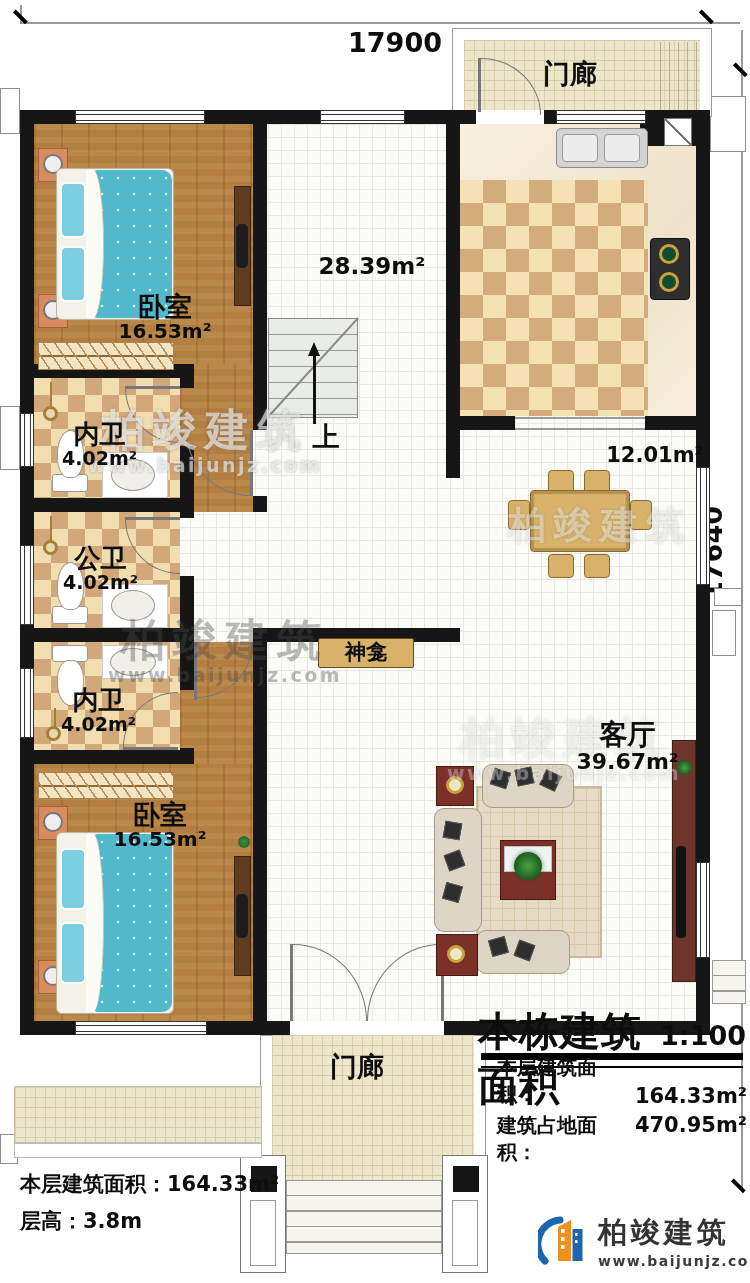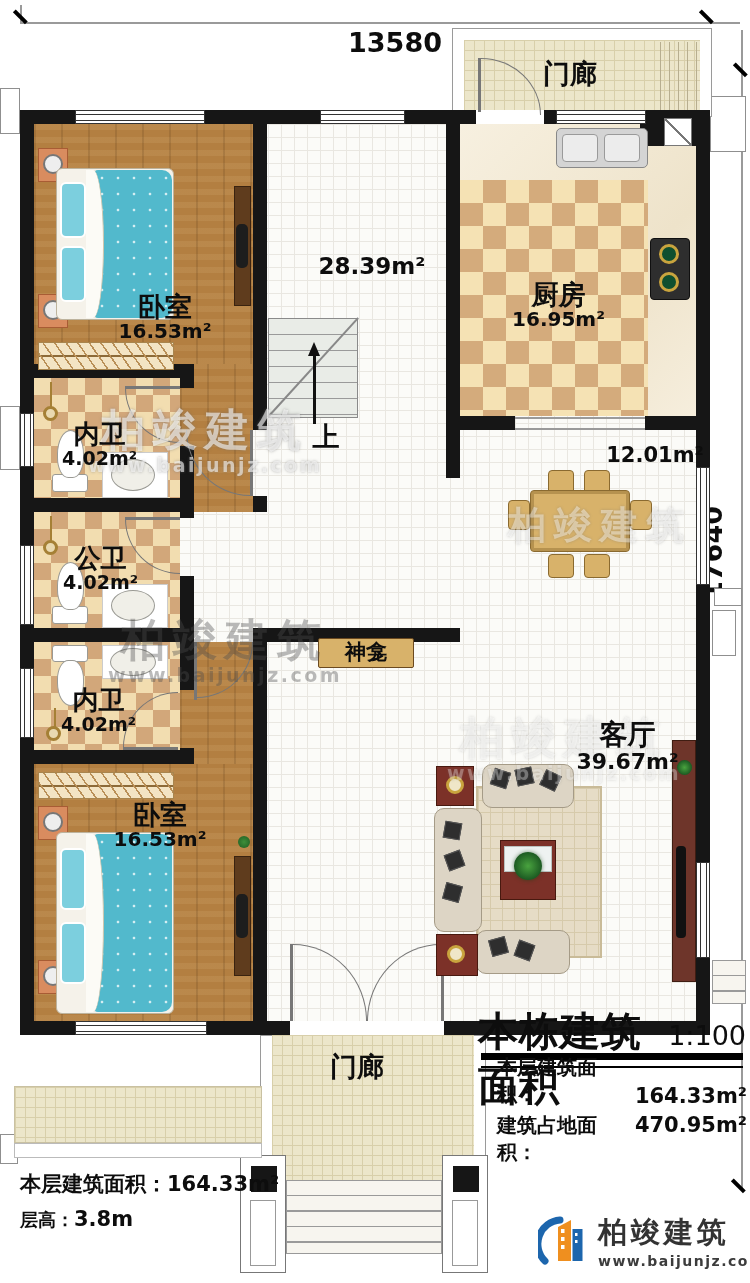--- a/index.html
+++ b/index.html
@@ -43,21 +43,21 @@
 </style>
 </head>
 <body>
 
 <div id="canvas">
 
   <div class="abs dimline" style="left:20px;top:22px;width:720px;height:1.5px;"></div>
   <div class="abs dimline" style="left:20px;top:5px;width:1.5px;height:18px;"></div>
   <div class="abs tick" style="left:12px;top:15px;"></div>
   <div class="abs tick" style="left:698px;top:15px;"></div>
-  <div class="abs lbl" style="left:325px;top:28px;width:140px;height:32px;font-size:27px;">13580</div>
+  <div class="abs lbl" style="left:325px;top:28px;width:140px;height:32px;font-size:27px;">17900</div>
   <div class="abs dimline" style="left:741px;top:30px;width:1.5px;height:1160px;"></div>
   <div class="abs tick" style="left:732px;top:68px;"></div>
   <div class="abs tick" style="left:730px;top:1184px;"></div>
   <div class="abs lbl" style="left:633px;top:533px;width:170px;height:40px;font-size:27px;transform:rotate(-90deg);">17640</div>
 
   <div class="abs platform" style="left:0px;top:88px;width:20px;height:46px;"></div>
   <div class="abs platform" style="left:0px;top:406px;width:20px;height:64px;"></div>
   <div class="abs platform" style="left:0px;top:1134px;width:18px;height:30px;"></div>
   <div class="abs platform" style="left:710px;top:96px;width:36px;height:56px;"></div>
   <div class="abs platform" style="left:714px;top:588px;width:28px;height:18px;"></div>
@@ -275,54 +275,50 @@
     <div style="font-size:19px;">4.02m²</div>
   </div>
   <div class="abs lbl" style="left:51px;top:686px;width:95px;height:56px;">
     <div style="font-size:26px;">内卫</div>
     <div style="font-size:19px;">4.02m²</div>
   </div>
   <div class="abs lbl" style="left:90px;top:800px;width:140px;height:56px;">
     <div style="font-size:27px;">卧室</div>
     <div style="font-size:20px;">16.53m²</div>
   </div>
-  <div class="abs lbl" style="left:486px;top:280px;width:145px;height:58px;">
-    <div style="font-size:27px;">厨房</div>
-    <div style="font-size:20px;">16.95m²</div>
-  </div>
   <div class="abs lbl" style="left:580px;top:444px;width:150px;height:54px;">
     <div style="font-size:21px;">12.01m²</div>
   </div>
   <div class="abs lbl" style="left:550px;top:720px;width:155px;height:58px;">
     <div style="font-size:28px;">客厅</div>
     <div style="font-size:22px;">39.67m²</div>
   </div>
   <div class="abs lbl" style="left:297px;top:254px;width:150px;height:30px;font-size:23px;">28.39m²</div>
 
   <div class="abs" style="left:478px;top:1004px;width:268px;height:46px;display:flex;align-items:baseline;justify-content:flex-start;">
     <span style="font-size:40px;font-weight:700;letter-spacing:1px;">本栋建筑面积</span>
-    <span style="font-size:27px;font-weight:400;margin-left:16px;">1:100</span>
+    <span style="font-size:27px;font-weight:700;margin-left:16px;">1:100</span>
   </div>
   <div class="abs" style="left:481px;top:1053px;width:262px;height:7px;background:#000;"></div>
   <div class="abs" style="left:481px;top:1066px;width:262px;height:2px;background:#000;"></div>
   <div class="abs" style="left:497px;top:1082px;width:250px;height:26px;display:flex;align-items:flex-end;font-weight:700;">
     <span style="font-size:20px;">本层建筑面积：</span>
     <span style="font-size:21px;">164.33m²</span>
   </div>
   <div class="abs" style="left:497px;top:1112px;width:250px;height:26px;display:flex;align-items:baseline;font-weight:700;">
     <span style="font-size:20px;">建筑占地面积：</span>
     <span style="font-size:21px;">470.95m²</span>
   </div>
 
   <div class="abs" style="left:20px;top:1170px;width:320px;height:28px;display:flex;align-items:baseline;font-weight:700;">
     <span style="font-size:21px;">本层建筑面积：</span>
     <span style="font-size:21px;">164.33m²</span>
   </div>
   <div class="abs" style="left:20px;top:1207px;width:320px;height:28px;display:flex;align-items:baseline;font-weight:700;">
-    <span style="font-size:18px;">层高：</span>
+    <span style="font-size:21px;">层高：</span>
     <span style="font-size:21px;">3.8m</span>
   </div>
 
   <div class="abs" style="left:538px;top:1206px;width:210px;height:70px;display:flex;align-items:center;">
     <span style="display:inline-block;width:54px;height:60px;margin-right:6px;">
       <svg width="54" height="60" viewBox="0 0 54 60">
         <path d="M7,50 A24,24 0 0 1 22,9" stroke="#1d66ad" stroke-width="7" fill="none" stroke-linecap="round"></path>
         <polygon points="20,16 33,9 33,50 20,50" fill="#ef8f1f"></polygon>
         <rect x="34.5" y="18" width="10" height="32" fill="#1d66ad"></rect>
         <rect x="23" y="18" width="3.5" height="4" fill="#fff"></rect>

